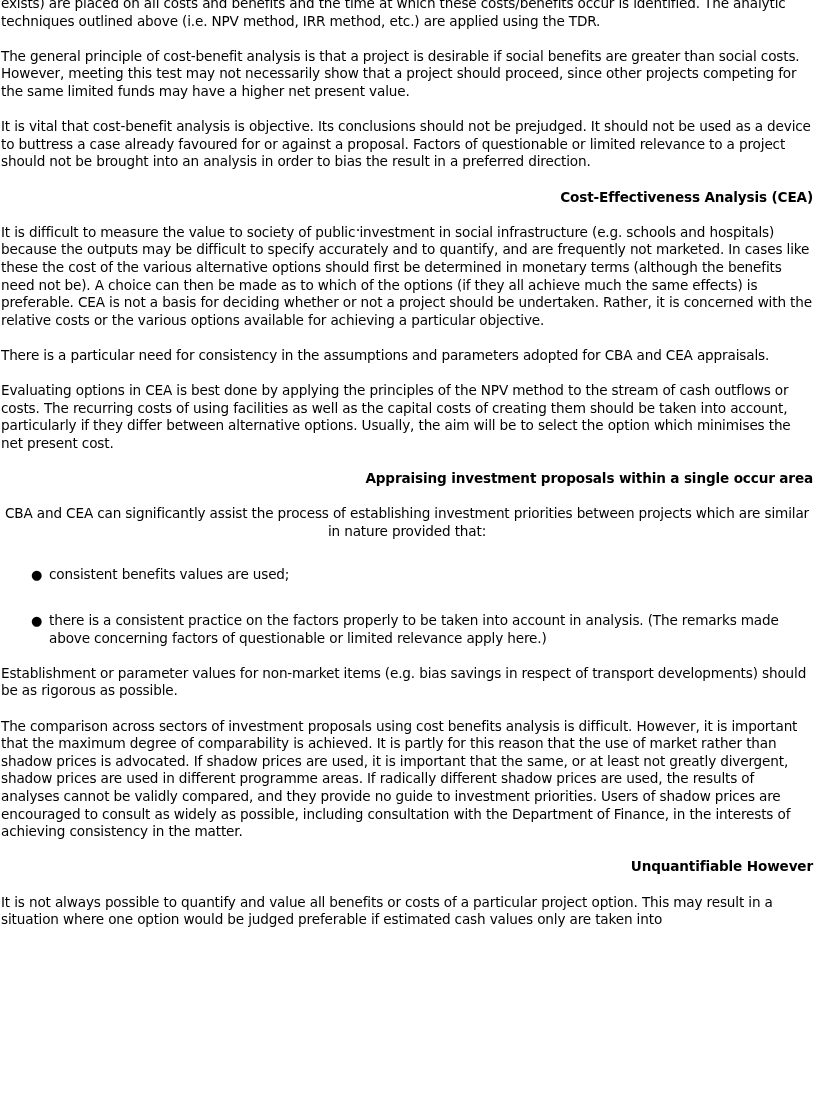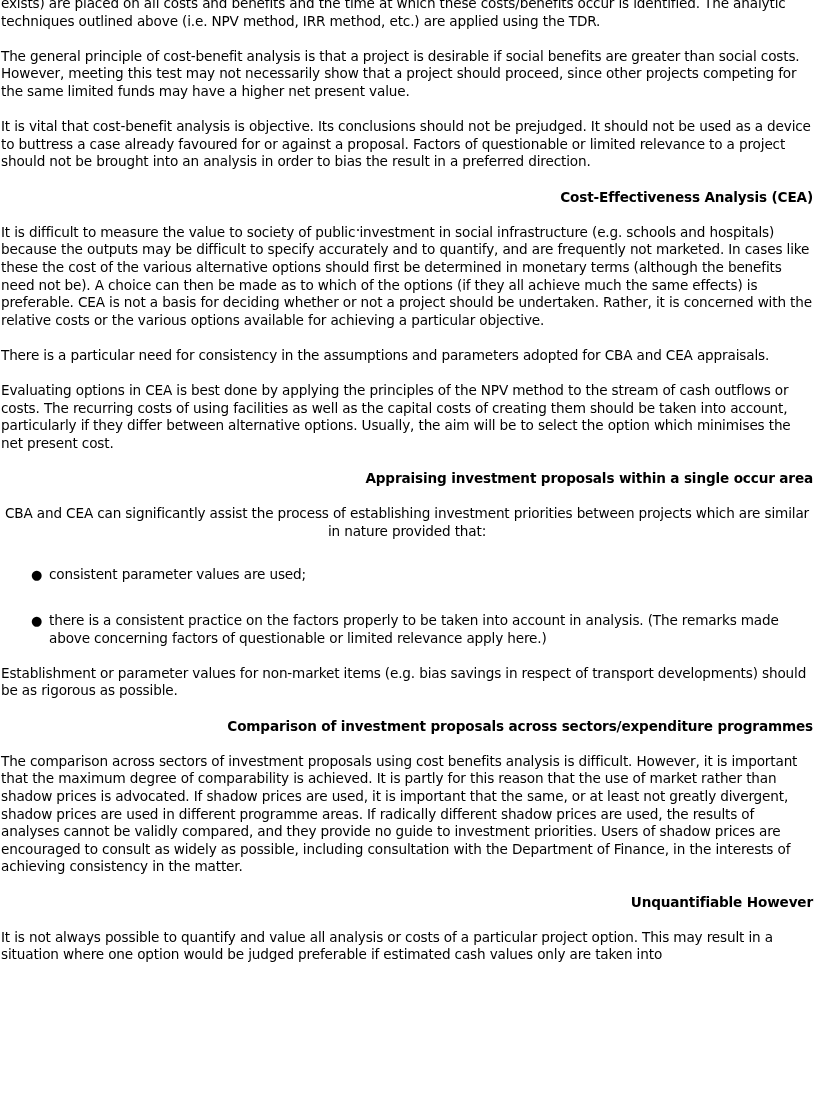--- a/index.html
+++ b/index.html
@@ -77,35 +77,34 @@
     <p>There is a particular need for consistency in the assumptions and parameters adopted for CBA and CEA appraisals.</p>
     <p>Evaluating options in CEA is best done by applying the principles of the NPV method to the stream of cash outflows or costs. The recurring costs of using facilities as well as the capital costs of creating them should be taken into account, particularly if they differ between alternative options. Usually, the aim will be to select the option which minimises the net present cost.</p>
   </section>
 
   <section>
     <h3>Appraising investment proposals within a single occur area</h3>
     <p class="gap-bottom-big">CBA and CEA can significantly assist the process of establishing investment priorities between projects which are similar in nature provided that:</p>
     <ul>
       <li>
         <span class="bullet">●</span>
-        <span>consistent parameter values are used;</span>
+        <span>consistent benefits values are used;</span>
       </li>
       <li>
         <span class="bullet">●</span>
         <span>there is a consistent practice on the factors properly to be taken into account in analysis. (The remarks made above concerning factors of questionable or limited relevance apply here.)</span>
       </li>
     </ul>
     <p>Establishment or parameter values for non-market items (e.g. bias savings in respect of transport developments) should be as rigorous as possible.</p>
   </section>
 
   <section>
-    <h3>Comparison of investment proposals across sectors/expenditure programmes</h3>
     <p>The comparison across sectors of investment proposals using cost benefits analysis is difficult. However, it is important that the maximum degree of comparability is achieved. It is partly for this reason that the use of market rather than shadow prices is advocated. If shadow prices are used, it is important that the same, or at least not greatly divergent, shadow prices are used in different programme areas. If radically different shadow prices are used, the results of analyses cannot be validly compared, and they provide no guide to investment priorities. Users of shadow prices are encouraged to consult as widely as possible, including consultation with the Department of Finance, in the interests of achieving consistency in the matter.</p>
   </section>
 
   <section>
     <h3>Unquantifiable However</h3>
-    <p>It is not always possible to quantify and value all analysis or costs of a particular project option. This may result in a situation where one option would be judged preferable if estimated cash values only are taken into</p>
+    <p>It is not always possible to quantify and value all benefits or costs of a particular project option. This may result in a situation where one option would be judged preferable if estimated cash values only are taken into</p>
   </section>
 
 </div>
 
 <div class="stray-dot"></div>
 
 </body></html>

